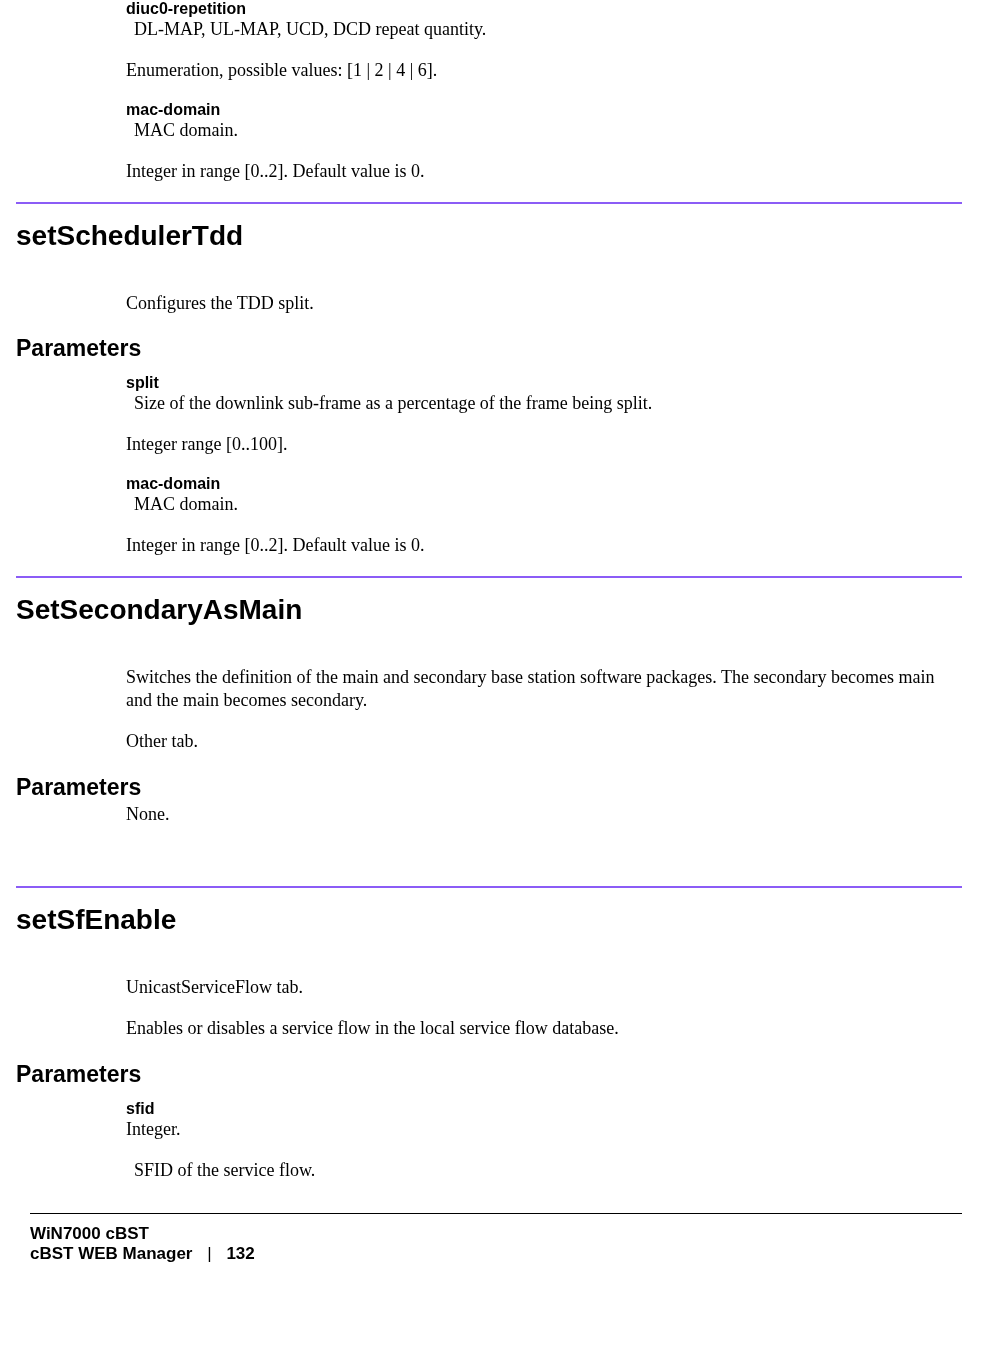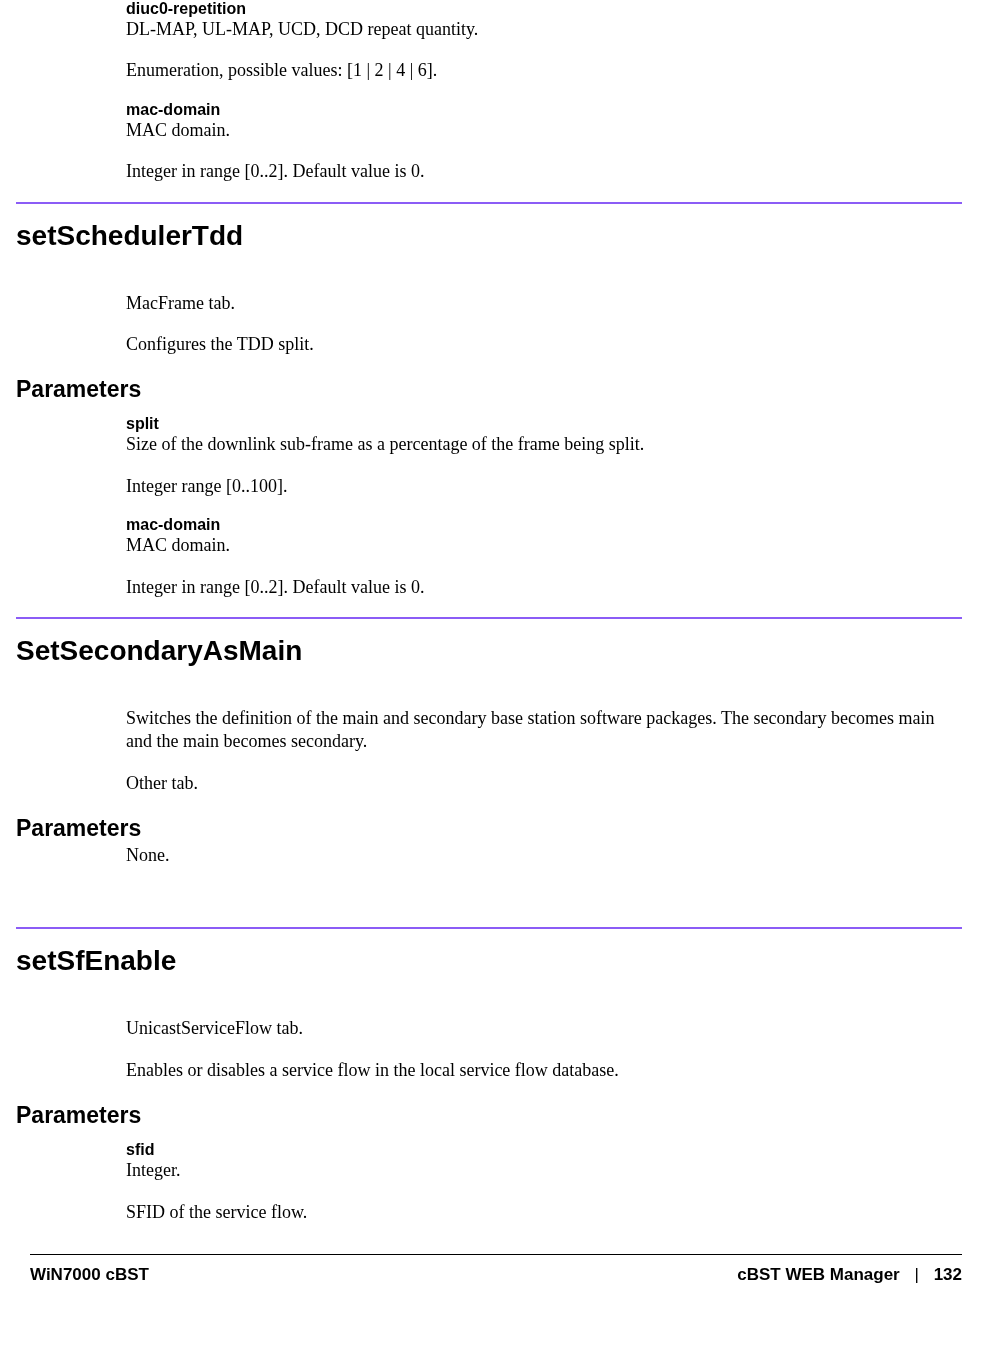--- a/index.html
+++ b/index.html
@@ -35,31 +35,32 @@
       margin: 12px 0 0 0;
     }
     .indent {
       margin-left: 110px;
     }
     .para {
       margin: 0 0 18px 0;
       line-height: 1.3;
     }
     .para.tight {
-      margin: 0 0 18px 0;
+      margin: 0 0 18px 8px;
     }
     .footer {
       border-top: 1px solid #000;
       margin: 30px 30px 0 30px;
       padding: 10px 0 20px 0;
       display: flex;
       justify-content: space-between;
       font-family: Arial, sans-serif;
       font-weight: bold;
       font-size: 17px;
+      flex-direction: column;
     }
     .footer .sep {
       margin: 0 10px;
       font-weight: normal;
     }
   </style>
 </head>
 <body>
 
 <div class="page">
@@ -69,21 +70,20 @@
     <div class="para tight">DL-MAP, UL-MAP, UCD, DCD repeat quantity.</div>
     <div class="para">Enumeration, possible values: [1 | 2 | 4 | 6].</div>
 
     <div class="param-name">mac-domain</div>
     <div class="para tight">MAC domain.</div>
     <div class="para">Integer in range [0..2]. Default value is 0.</div>
   </div>
 
   <div class="section-heading">setSchedulerTdd</div>
   <div class="indent">
-    <div class="para">MacFrame tab.</div>
     <div class="para">Configures the TDD split.</div>
   </div>
   <div class="sub-heading">Parameters</div>
   <div class="indent">
     <div class="param-name">split</div>
     <div class="para tight">Size of the downlink sub-frame as a percentage of the frame being split.</div>
     <div class="para">Integer range [0..100].</div>
 
     <div class="param-name">mac-domain</div>
     <div class="para tight">MAC domain.</div>

